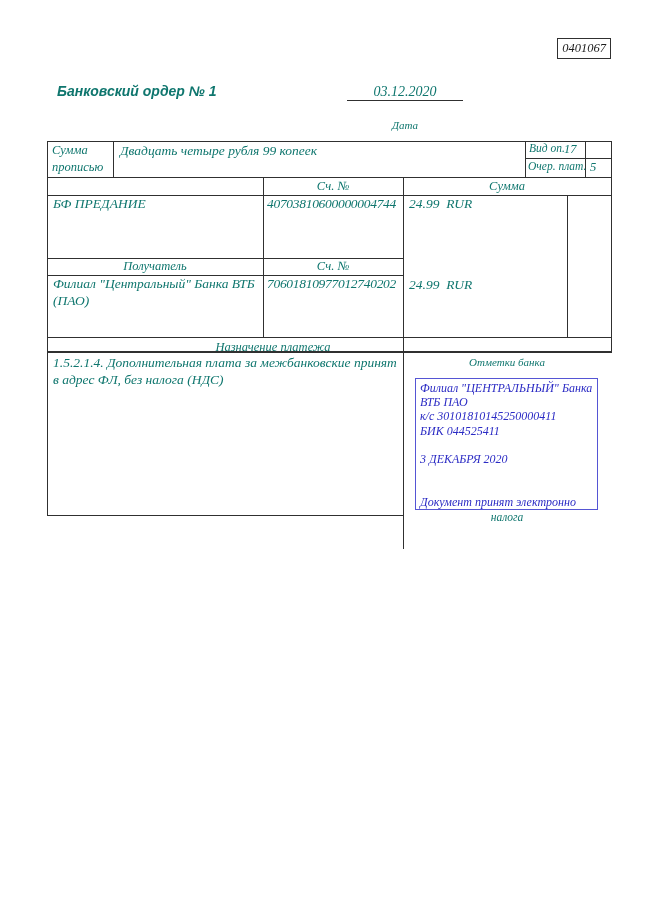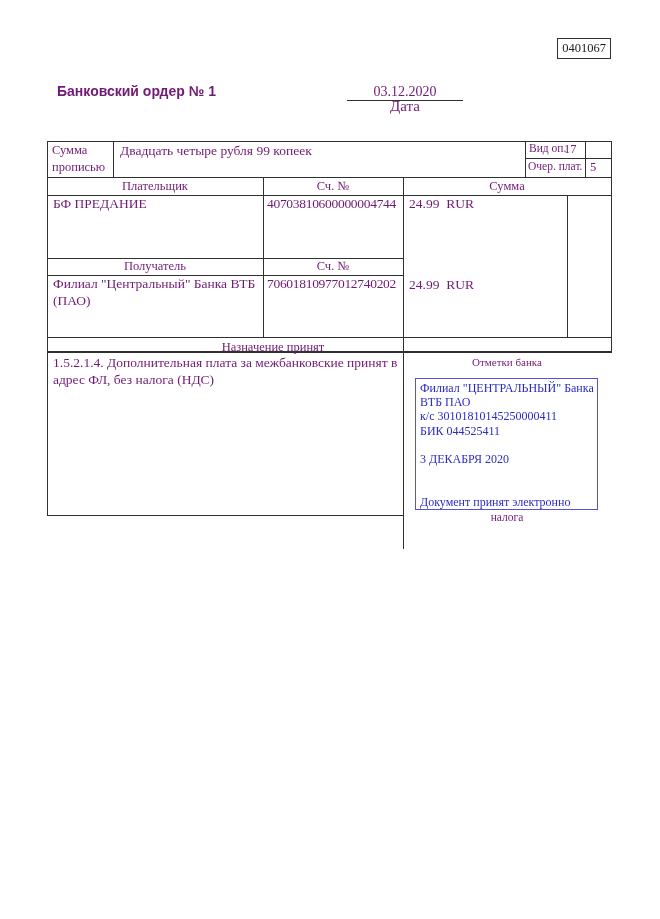--- a/index.html
+++ b/index.html
@@ -1,18 +1,18 @@
 <!DOCTYPE html>
 <html><head>
 <meta charset="utf-8">
 <style>
   html,body{margin:0;padding:0;background:#ffffff;}
   .page{position:relative;width:640px;height:919px;background:#ffffff;overflow:hidden;
-        font-family:"Liberation Serif", serif;}
-  .t{position:absolute;font-family:"Liberation Serif", serif;color:#701a75;white-space:nowrap;line-height:1.15;}
+        font-family:"Liberation Serif", serif;font-style:italic;}
+  .t{position:absolute;font-family:"Liberation Serif", serif;color:#0f766e;white-space:nowrap;line-height:1.15;}
   .sans{font-family:"Liberation Sans", sans-serif;}
   .center{text-align:center;}
   .pre{white-space:pre;}
   .preline{white-space:pre-line;}
   .wrap{white-space:normal;}
   .hl,.vl{position:absolute;background:#303030;}
   .hl{height:1px;}
   .vl{width:1px;}
   .codebox{position:absolute;left:557px;top:38px;width:52px;height:19px;border:1px solid #303030;
            text-align:center;line-height:19px;font-size:12.5px;color:#1b1b1b;}
@@ -25,21 +25,21 @@
 <body>
 
 <div class="page">
 
   <div class="codebox">0401067</div>
 
   <div class="t sans" style="left:57px;top:83px;font-size:14px;font-weight:bold;">Банковский ордер № 1</div>
 
   <div class="t center" style="left:347px;top:84px;width:116px;font-size:14px;">03.12.2020</div>
   <div class="hl" style="left:347px;top:100px;width:116px;"></div>
-  <div class="t center" style="left:347px;top:98px;width:116px;font-size:15px;">Дата</div>
+  <div class="t center" style="left:347px;top:119px;width:116px;font-size:11px;">Дата</div>
 
   <div>
     <div class="hl" style="left:47px;top:141px;width:565px;"></div>
     <div class="hl" style="left:525px;top:158px;width:86px;"></div>
     <div class="hl" style="left:47px;top:177px;width:565px;"></div>
     <div class="hl" style="left:47px;top:195px;width:565px;"></div>
     <div class="hl" style="left:47px;top:258px;width:357px;"></div>
     <div class="hl" style="left:47px;top:275px;width:357px;"></div>
     <div class="hl" style="left:47px;top:337px;width:565px;"></div>
     <div class="hl" style="left:47px;top:351px;width:565px;height:2px;"></div>
@@ -56,37 +56,36 @@
   </div>
 
   <div class="t preline" style="left:52px;top:142px;font-size:12.5px;line-height:16.5px;">Сумма
 прописью</div>
   <div class="t" style="left:120px;top:143px;font-size:13.5px;">Двадцать четыре рубля 99 копеек</div>
   <div class="t" style="left:529px;top:142px;font-size:11.5px;">Вид оп.</div>
   <div class="t" style="left:564px;top:142px;font-size:12.5px;">17</div>
   <div class="t" style="left:528px;top:160px;font-size:11.5px;">Очер. плат.</div>
   <div class="t" style="left:590px;top:160px;font-size:12.5px;">5</div>
 
-  <div class="t center" style="left:47px;top:179px;width:216px;font-size:12.5px;">Плательщик</div>
   <div class="t center" style="left:263px;top:179px;width:140px;font-size:12.5px;">Сч. №</div>
   <div class="t center" style="left:403px;top:179px;width:208px;font-size:12.5px;">Сумма</div>
 
   <div class="t" style="left:53px;top:196px;font-size:13.5px;">БФ ПРЕДАНИЕ</div>
   <div class="t num" style="left:267px;top:196px;font-size:13.5px;">40703810600000004744</div>
   <div class="t pre" style="left:409px;top:196px;font-size:13.5px;">24.99  RUR</div>
 
   <div class="t center" style="left:47px;top:259px;width:216px;font-size:12.5px;">Получатель</div>
   <div class="t center" style="left:263px;top:259px;width:140px;font-size:12.5px;">Сч. №</div>
 
   <div class="t preline" style="left:53px;top:276px;width:210px;font-size:13.5px;line-height:16.5px;">Филиал "Центральный" Банка ВТБ
 (ПАО)</div>
   <div class="t num" style="left:267px;top:276px;font-size:13.5px;">70601810977012740202</div>
   <div class="t pre" style="left:409px;top:277px;font-size:13.5px;">24.99  RUR</div>
 
-  <div class="t center" style="left:143px;top:340px;width:260px;font-size:12.5px;">Назначение принят</div>
+  <div class="t center" style="left:143px;top:340px;width:260px;font-size:12.5px;">Назначение платежа</div>
   <div class="t wrap" style="left:53px;top:355px;width:346px;font-size:13.5px;line-height:16.5px;">1.5.2.1.4. Дополнительная плата за межбанковские принят в адрес ФЛ, без налога (НДС)</div>
 
   <div class="t center" style="left:403px;top:356px;width:208px;font-size:11px;">Отметки банка</div>
   <div class="stamp">Филиал "ЦЕНТРАЛЬНЫЙ" Банка
 ВТБ ПАО
 к/с 30101810145250000411
 БИК 044525411
 
 3 ДЕКАБРЯ 2020
 

